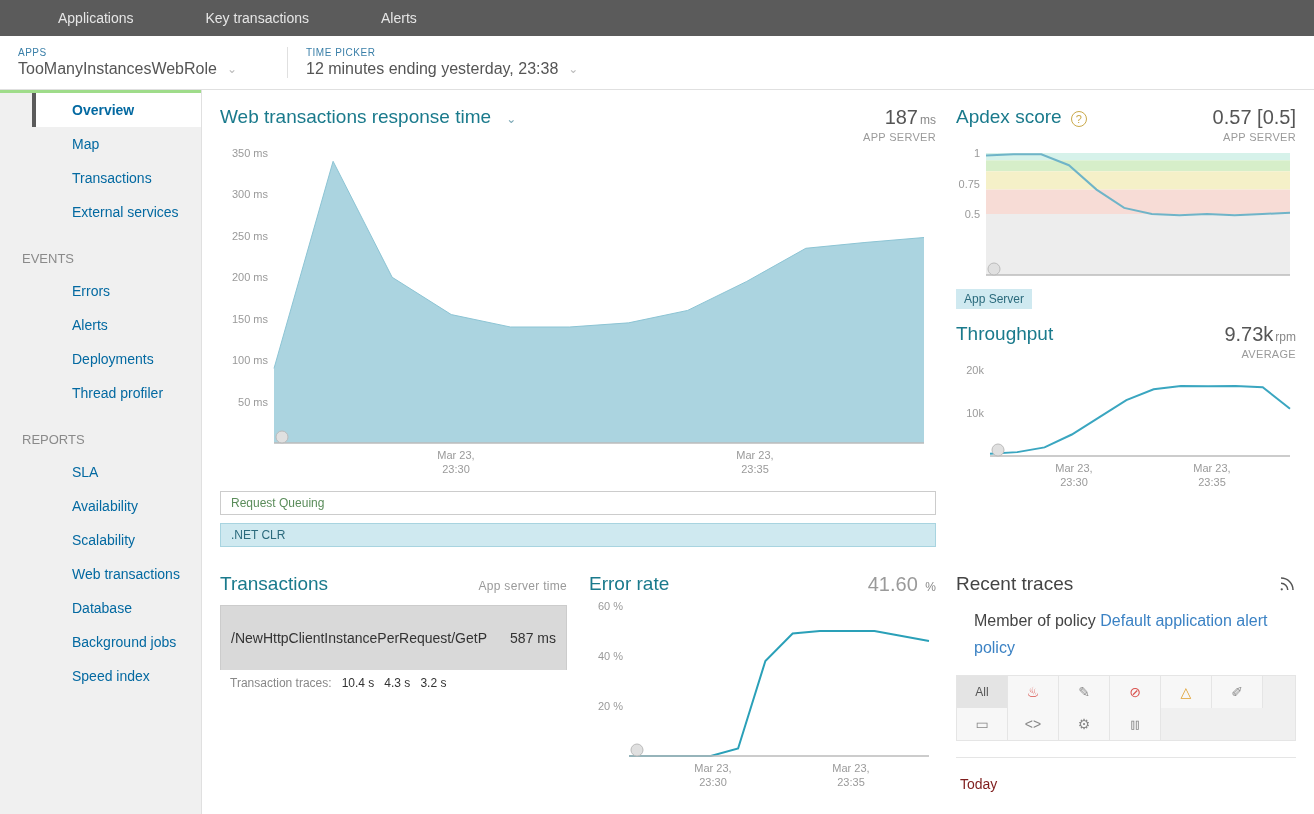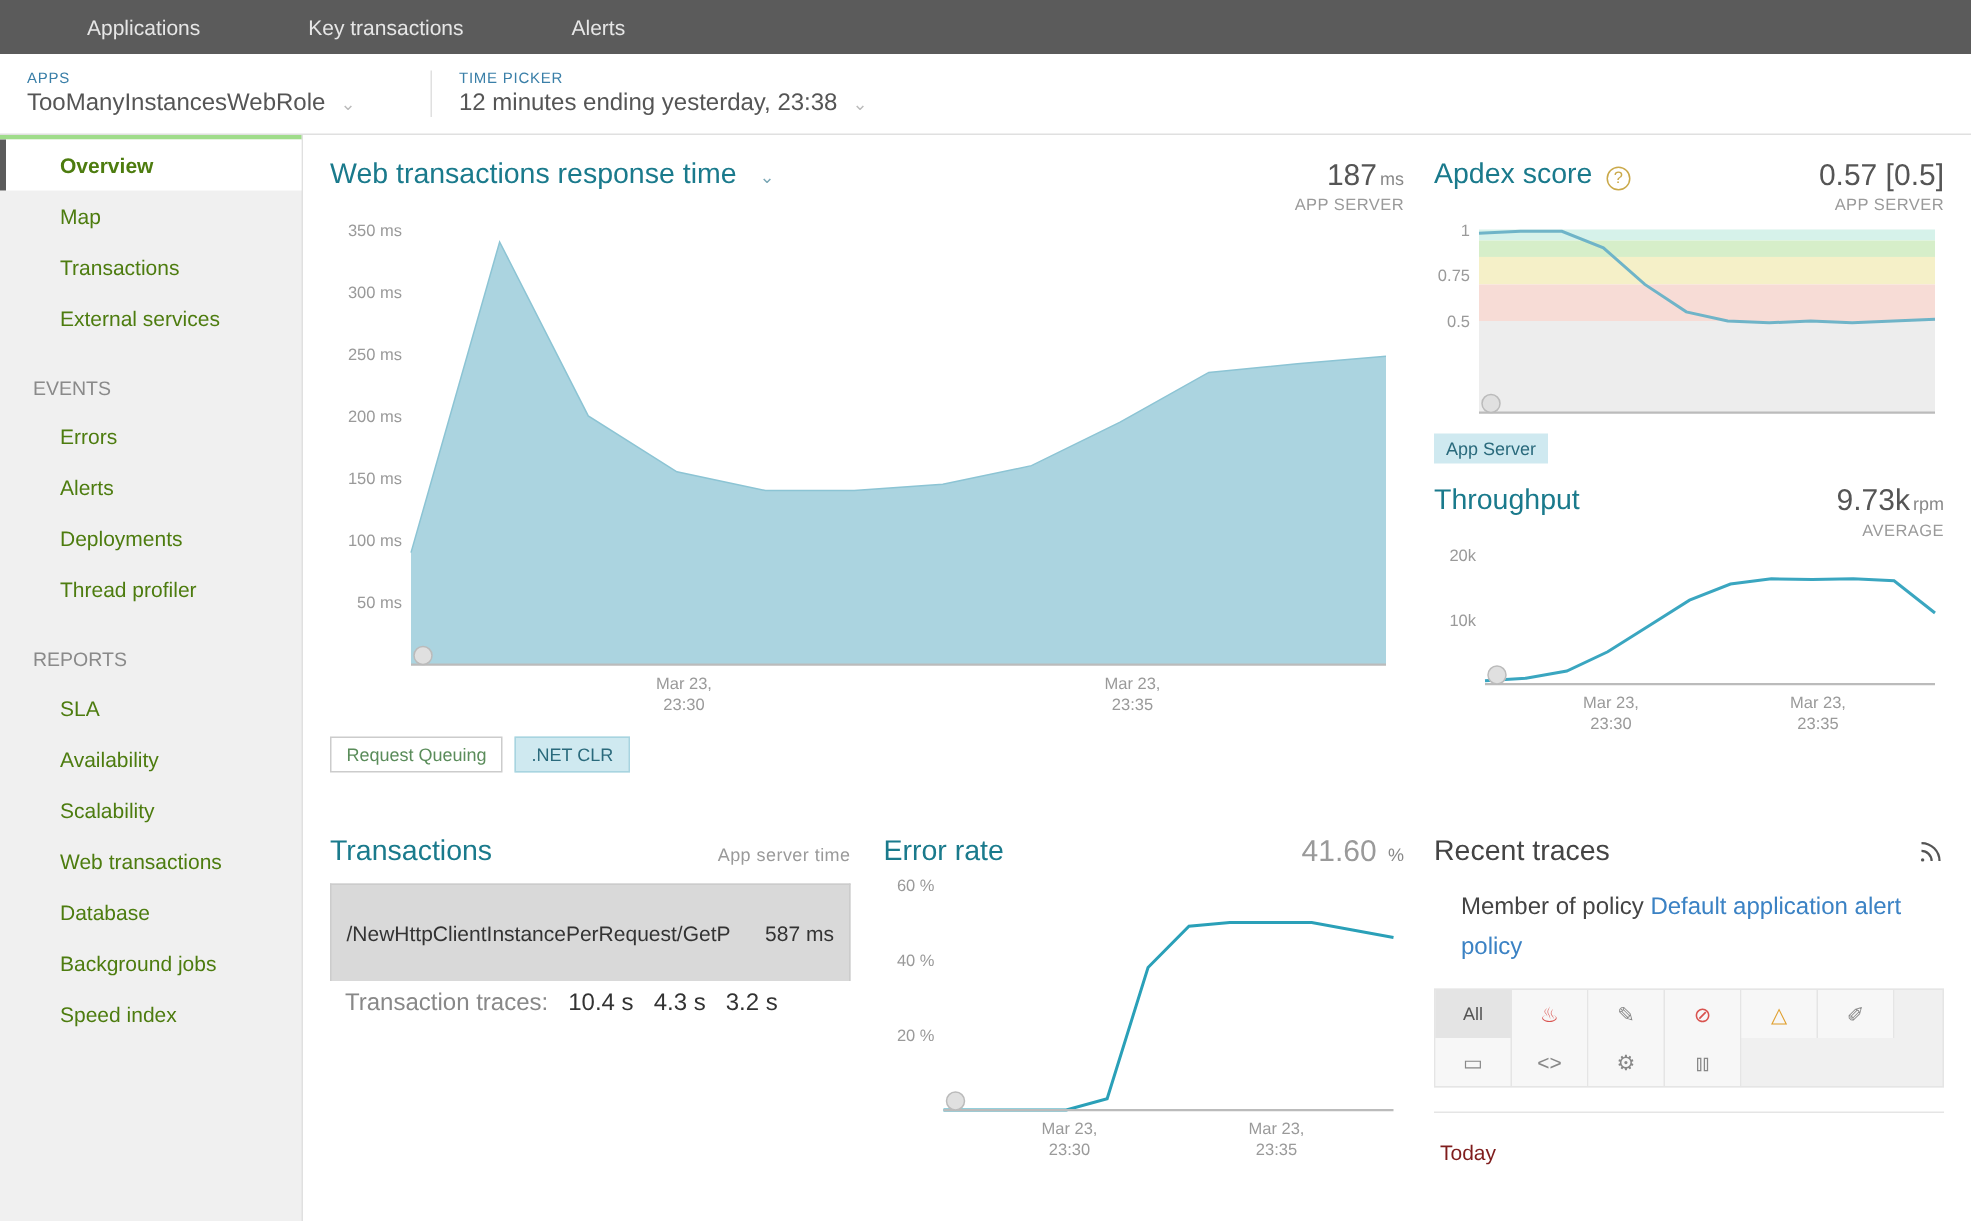--- a/index.html
+++ b/index.html
@@ -19,38 +19,38 @@
   .sel-block{padding-right:30px;margin-right:20px;position:relative;}
   .sel-block + .sel-block{border-left:1px solid var(--border);padding-left:18px;}
   .kicker{font-size:10px;letter-spacing:.5px;color:var(--blue);}
   .sel-val{font-size:16px;color:#555;margin-top:2px;display:flex;align-items:center;gap:10px;}
   .chev{color:#bbb;font-size:12px;}
 
   .wrap{display:flex;}
   .sidebar{width:202px;background:#f0f0f0;border-right:1px solid var(--border);min-height:730px;}
   .greenbar{height:3px;background:var(--greenbar);}
   .sect{font-size:13px;color:#8a8a8a;padding:22px 0 8px 22px;}
-  .navitem{padding:9px 0 9px 40px;font-size:14px;color:#4d7c0f;cursor:pointer;}
+  .navitem{padding:9px 0 9px 40px;font-size:14px;color:#0369a1;cursor:pointer;margin-left:32px;}
   .navitem.active{background:#fff;border-left:4px solid var(--topbar);padding-left:36px;font-weight:700;}
 
   .content{flex:1;padding:16px 18px 0 18px;background:#fff;display:grid;grid-template-columns: 1fr 340px;column-gap:20px;row-gap:16px;}
   .panel-header{display:flex;justify-content:space-between;align-items:flex-start;}
   .panel-title{font-size:19px;color:var(--teal);font-weight:500;}
   .panel-right{text-align:right;}
   .big-num{font-size:20px;color:#555;}
   .big-num .u{font-size:12px;color:#888;margin-left:2px;}
   .sub{font-size:11px;color:#9a9a9a;letter-spacing:.3px;margin-top:2px;}
   svg.chart{display:block;}
 
-  .pills{display:flex;gap:8px;margin-top:8px;}
+  .pills{display:flex;gap:8px;margin-top:8px;flex-direction:column;}
   .pill{font-size:12px;padding:4px 10px;border:1px solid #ccc;background:#fff;color:#5a8c5a;}
   .pill.on{background:#cfe9f0;border-color:#a8d4e0;color:#2a6a7c;}
 
   .trow{display:flex;justify-content:space-between;background:#d9d9d9;padding:24px 10px;font-size:14px;border-top:1px solid #ccc;border-left:1px solid #ccc;border-right:1px solid #ccc;}
-  .traces{font-size:16px;color:#888;padding:6px 0 0 10px;}
+  .traces{font-size:12px;color:#888;padding:6px 0 0 10px;}
   .traces b{color:#333;font-weight:500;}
   .legend-chip{display:inline-block;background:#cfe9f0;color:#2a6a7c;font-size:12px;padding:3px 8px;margin-top:6px;}
 
   .events-head{display:flex;justify-content:space-between;align-items:center;}
   .rss{width:18px;height:18px;}
   .policy{padding:12px 0 14px 18px;font-size:16px;color:#444;line-height:1.7;}
   .policy a{color:var(--link);text-decoration:none;}
   .filters{display:flex;flex-wrap:wrap;gap:0;background:#f0f0f0;border:1px solid #e5e5e5;}
   .fbtn{width:51px;height:32px;display:flex;align-items:center;justify-content:center;border-right:1px solid #e5e5e5;font-size:14px;color:#888;cursor:pointer;background:#f7f7f7;}
   .fbtn.all{font-size:12px;color:#555;background:#e4e4e4;}

